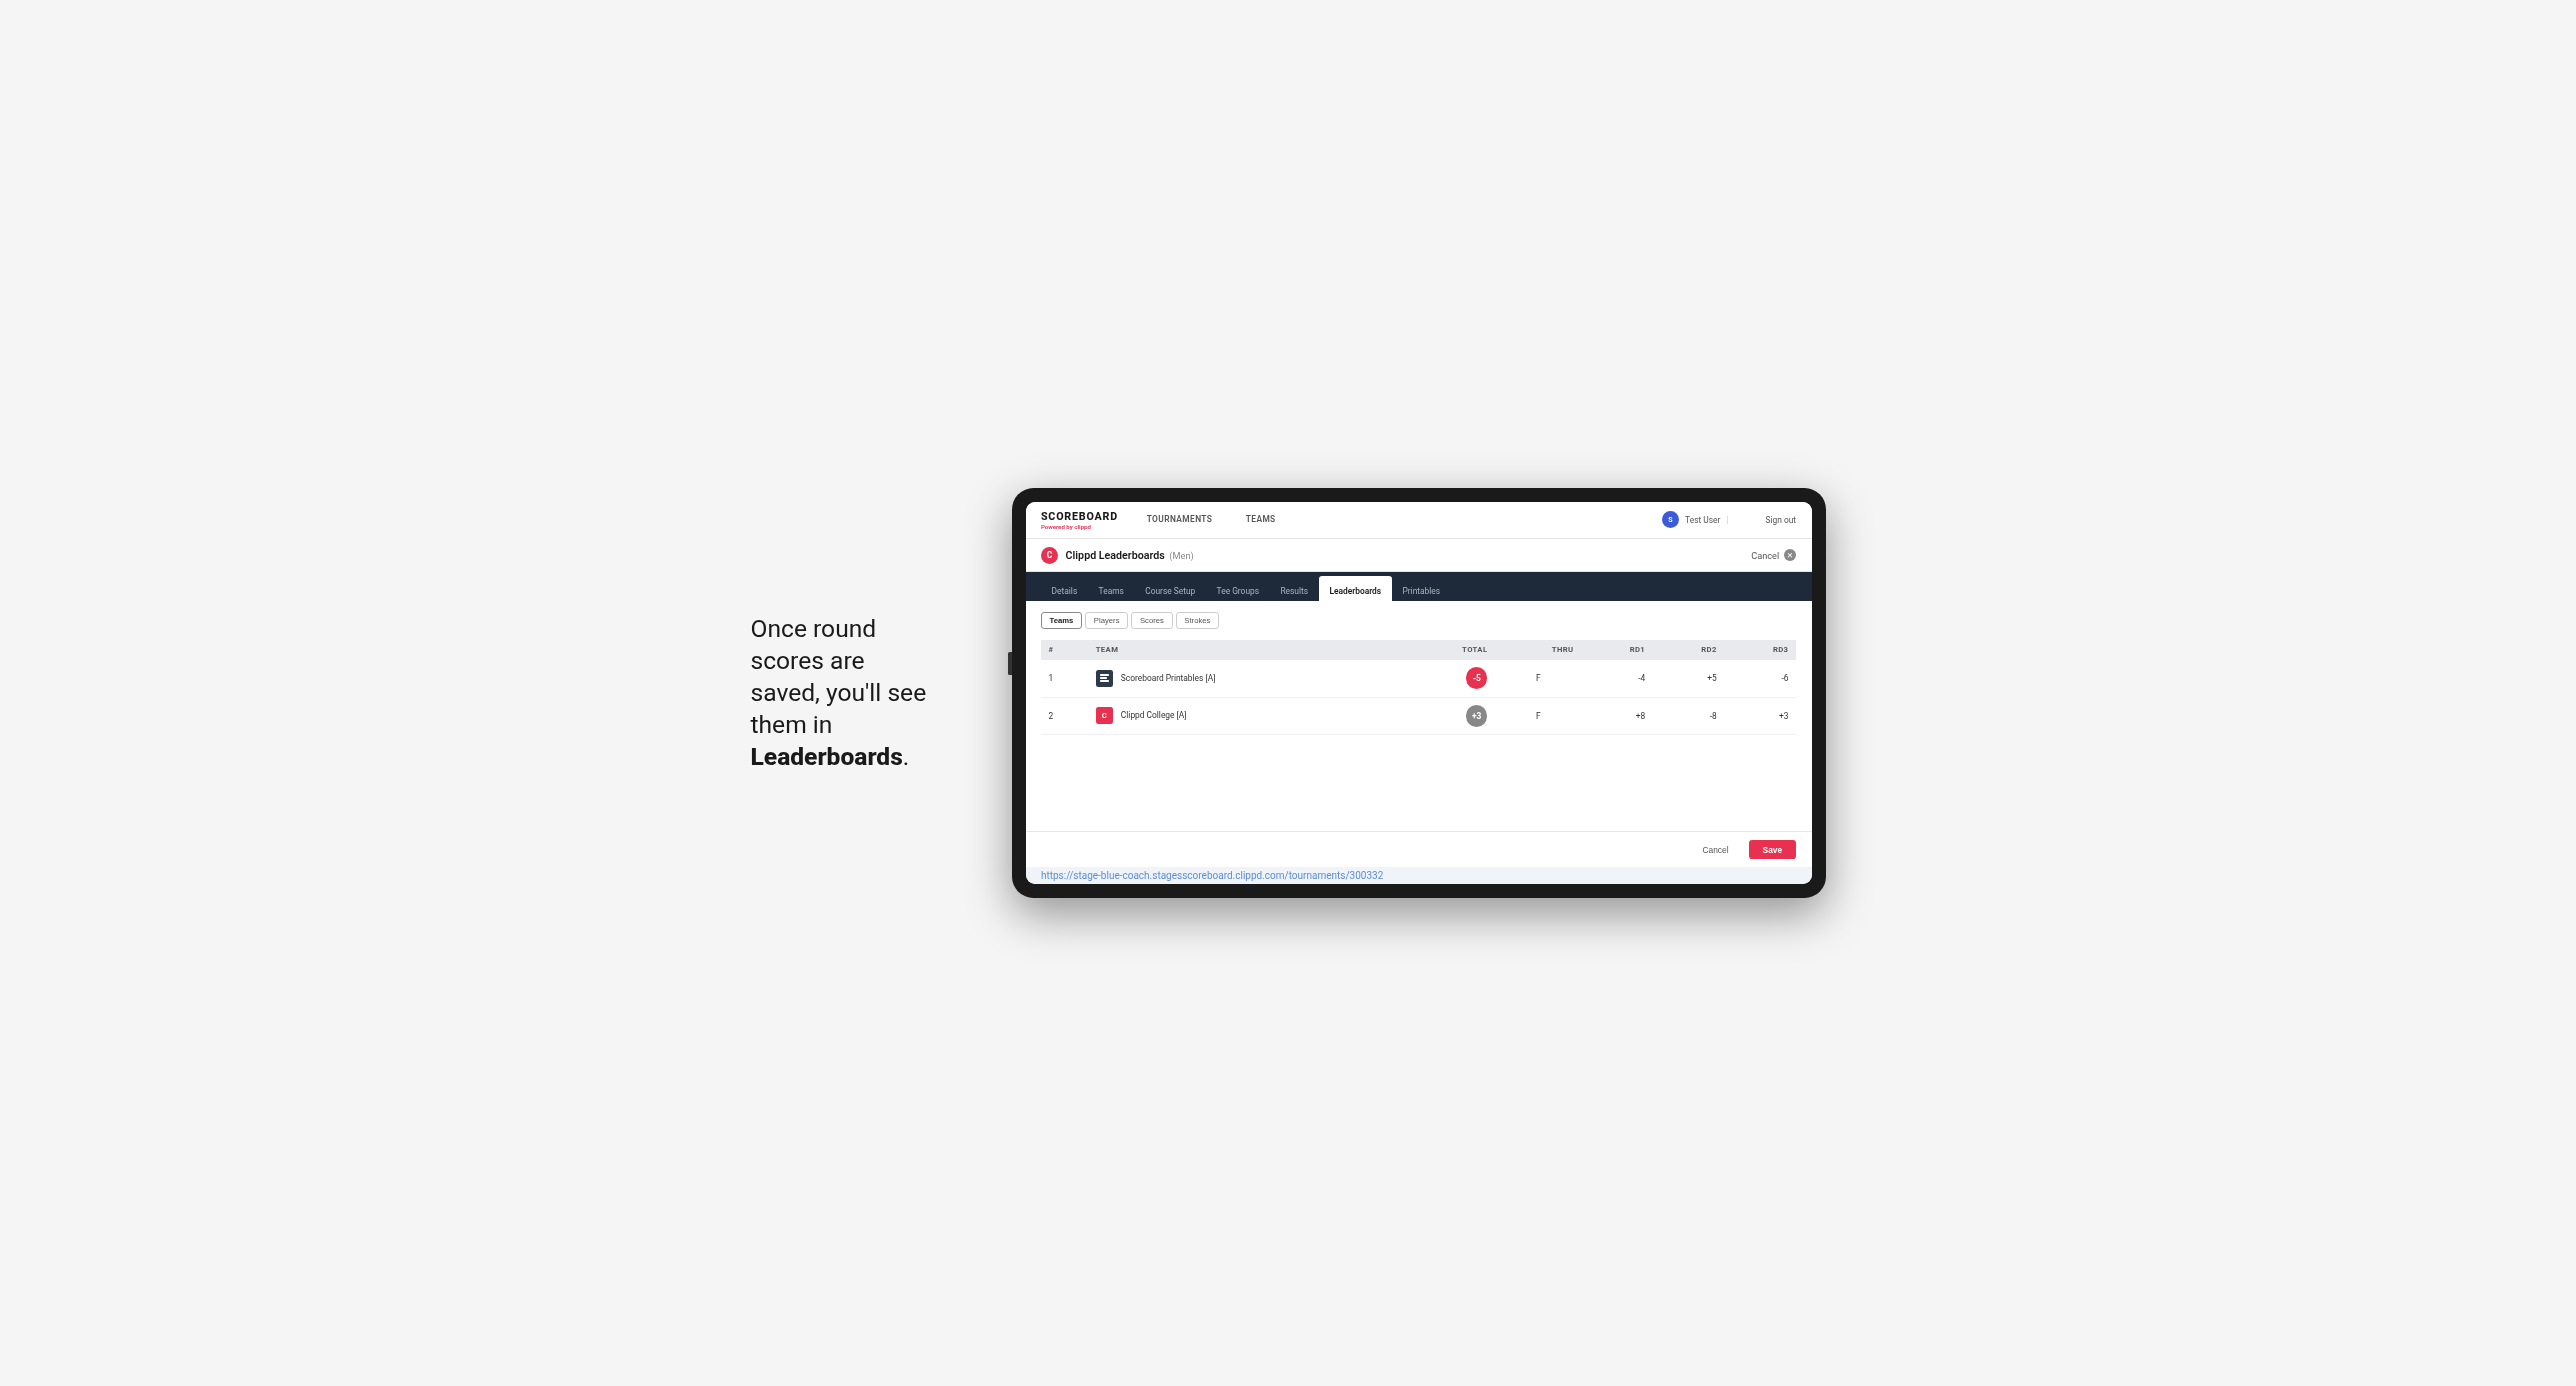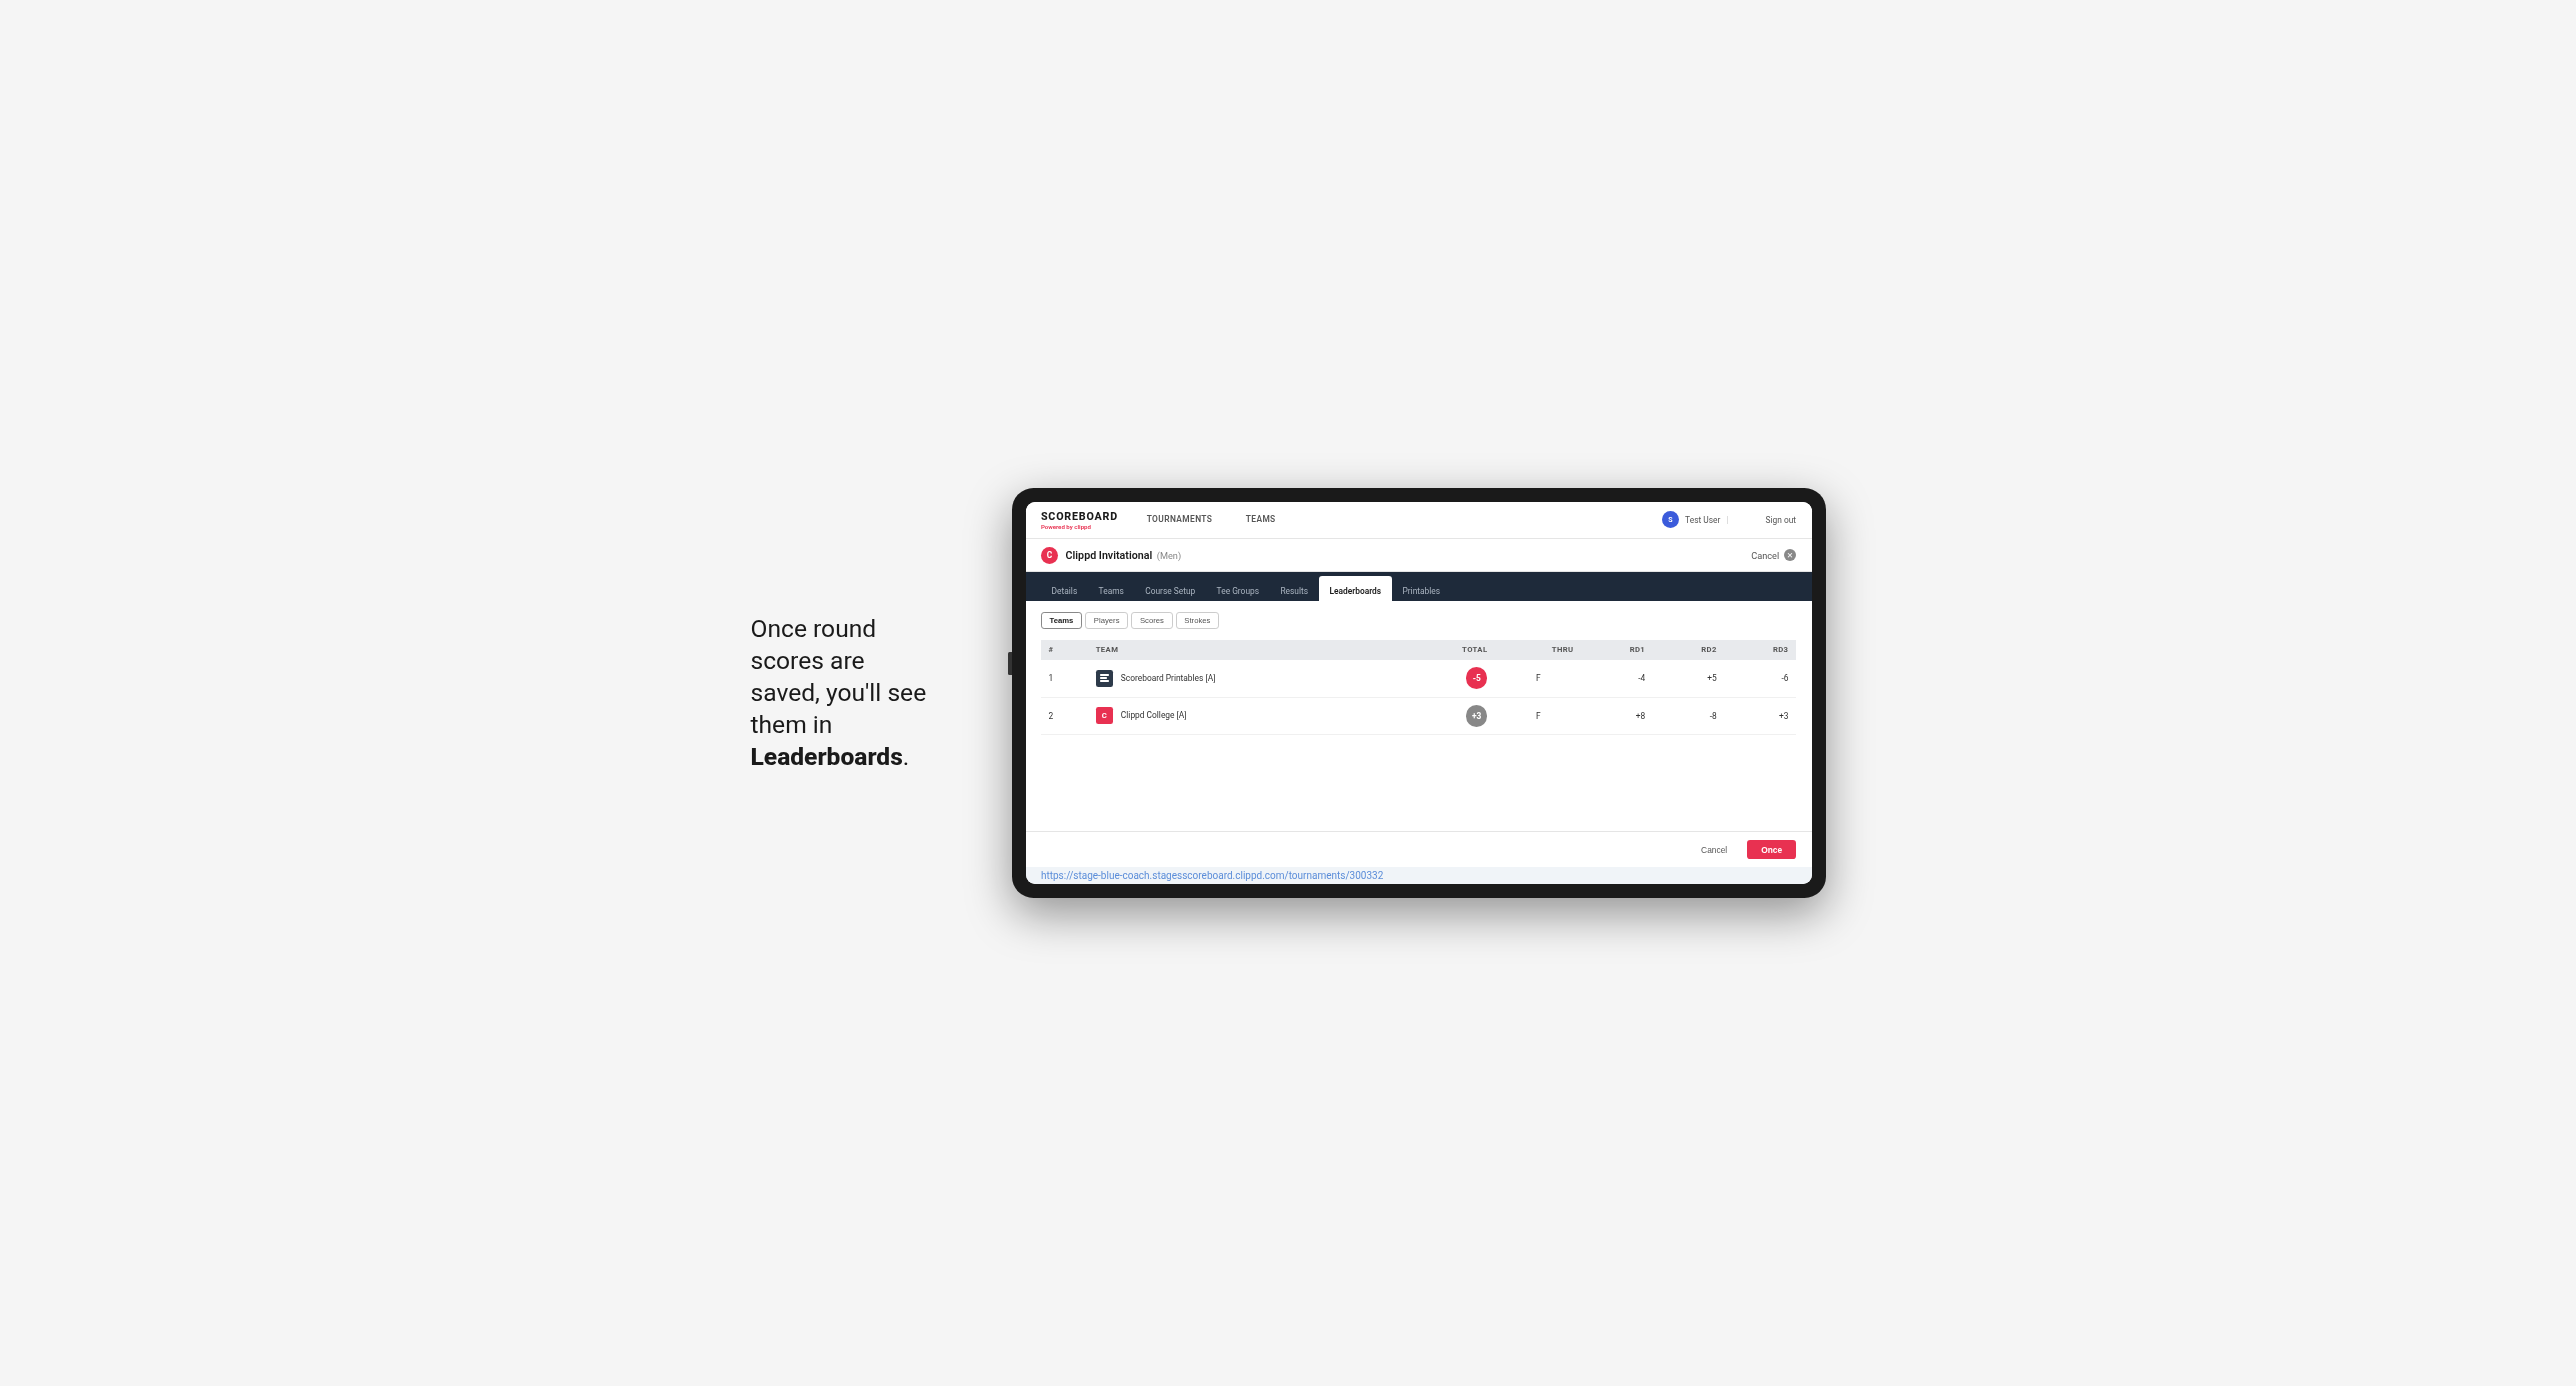--- a/index.html
+++ b/index.html
@@ -385,21 +385,21 @@
         <div class="nav-right">
           <div class="user-avatar">S</div>
           <span>Test User</span>
           <span class="pipe">|</span>
           <span class="sign-out-link">Sign out</span>
         </div>
       </div>
 
       <div class="tournament-header">
         <div class="tournament-icon">C</div>
-        <span class="tournament-name">Clippd Invitational</span>
+        <span class="tournament-name">Clippd Leaderboards</span>
         <span class="tournament-gender">(Men)</span>
         <div class="cancel-btn">
           <span>Cancel</span>
           <div class="cancel-x">✕</div>
         </div>
       </div>
 
       <div class="sub-nav">
         <div class="sub-nav-link">Details</div>
         <div class="sub-nav-link">Teams</div>
@@ -467,21 +467,21 @@
               <td class="right">+8</td>
               <td class="right">-8</td>
               <td class="right">+3</td>
             </tr>
           </tbody>
         </table>
       </div>
 
       <div class="footer-bar">
         <button class="btn-cancel">Cancel</button>
-        <button class="btn-save">Once</button>
+        <button class="btn-save">Save</button>
       </div>
 
       <div class="status-bar">
         <span>https://stage-blue-coach.stagesscoreboard.clippd.com/tournaments/300332</span>
       </div>
 
     </div>
   </div>
 </div>
 

